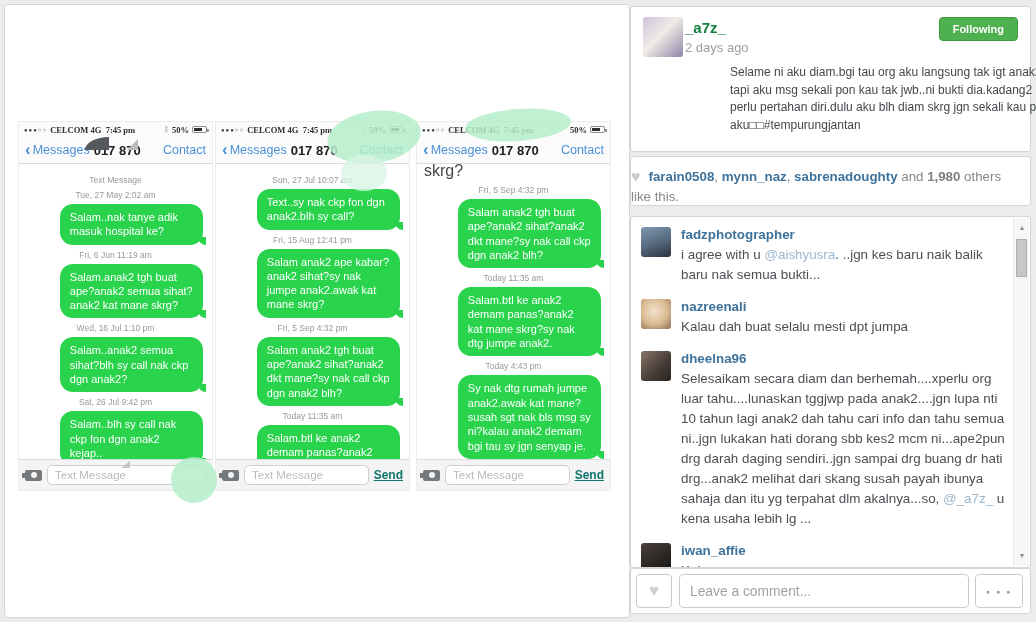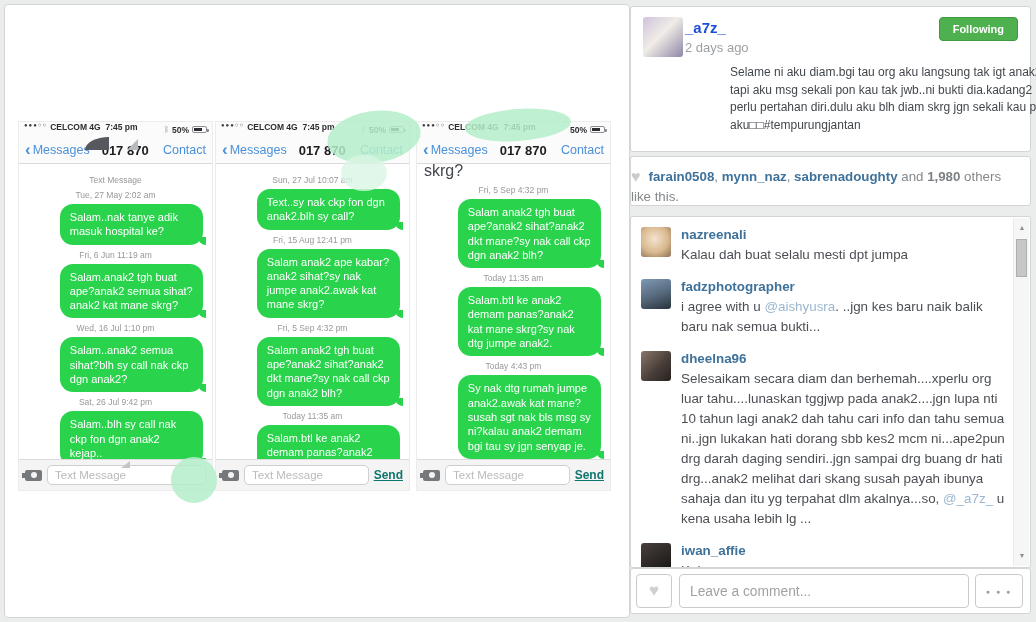--- a/index.html
+++ b/index.html
@@ -10,31 +10,31 @@
     position:relative;
     color:#44484d;
   }
   .card { background:#fff; border:1px solid #d4d5d5; border-radius:3px; position:absolute; }
 
   
   .photo-card { left:4px; top:4px; width:626px; height:614px; border-radius:4px; overflow:hidden; }
   .phones { position:absolute; left:14px; top:117px; height:368px; display:flex; }
   .phone { width:193px; height:368px; background:#fff; display:flex; flex-direction:column; position:relative; overflow:hidden; margin-right:4px; box-shadow:0 0 0 1px #ececec; }
   .phone.p3 { margin-left:4px; margin-right:0; }
-  .p-status { height:15px; background:#fbfbfb; font-size:8.5px; font-weight:bold; color:#2b2d30; display:flex; padding:0 5px; flex:none; }
+  .p-status { height:15px; background:#fbfbfb; font-size:8.5px; font-weight:bold; color:#2b2d30; display:flex; align-items:center; padding:0 5px; flex:none;font-family:Liberation Serif, serif; }
   .p-status .sig { font-size:6px; letter-spacing:1px; color:#3c3e41; margin-right:3px; }
   .p-status .right { margin-left:auto; display:flex; align-items:center; gap:3px; }
   .bt { font-weight:normal; color:#7c7e81; font-size:8px; }
   .batt { width:15px; height:7px; border:1px solid #8b8d90; border-radius:2px; position:relative; }
   .batt::before { content:""; position:absolute; left:1px; top:1px; bottom:1px; width:8px; background:#2b2d30; }
   .batt::after { content:""; position:absolute; right:-3px; top:1.5px; width:2px; height:3px; background:#8b8d90; border-radius:0 1px 1px 0; }
   .p-nav { height:27px; background:#fbfbfb; border-bottom:1px solid #d9dadb; display:flex; align-items:center; padding:0 6px; flex:none; }
   .p-back { color:#4a90d9; font-size:12.5px; display:flex; align-items:center; }
   .p-back .chev { font-size:17px; line-height:10px; margin-right:2px; font-weight:bold; }
-  .p-num { font-weight:bold; color:#1c1d1f; font-size:13px; margin-left:12px;text-align:center; }
+  .p-num { font-weight:bold; color:#1c1d1f; font-size:13px; margin-left:4px;text-align:center; }
   .p-contact { margin-left:auto; color:#4a90d9; font-size:12.5px; }
   .p-msgs { flex:1; padding:6px 7px 0 7px; overflow:hidden; }
   .it-ts { text-align:center; font-size:8.5px; color:#969899; margin:5px 0 3px; }
   .it-msg { background:#29d34c; color:#fff; font-size:11px; line-height:1.3;
             border-radius:13px; padding:6px 10px; max-width:80%; margin:4px 2px 4px auto;
             width:fit-content; position:relative; }
   .it-msg::after { content:""; position:absolute; right:-3px; bottom:0; width:8px; height:8px;
             background:#29d34c; border-radius:0 0 0 10px; }
   .it-msgcut { margin-top:-8px; }
   .p-compose { height:31px; background:#f4f4f4; border-top:1px solid #dcdcdc; display:flex; align-items:center; padding:0 6px; gap:5px; flex:none; }
@@ -47,21 +47,21 @@
   .blob { position:absolute; background:#b4edc9; opacity:.85; border-radius:50%; z-index:5; }
   .blob.light { background:#d9f5e3; opacity:.8; }
   .pie { position:absolute; left:80px; top:132px; width:24px; height:13px; background:#55595e; border-radius:100% 0 0 0; z-index:4; }
   .tri { position:absolute; left:122px; top:134px; width:0; height:0; border-left:11px solid transparent; border-bottom:11px solid #b9bcbf; z-index:4; }
   .swoosh { position:absolute; left:116px; top:456px; width:0; height:0; border-left:9px solid transparent; border-bottom:7px solid #c3c5c7; z-index:4; }
 
   
   .header-card { left:630px; top:6px; width:401px; height:146px; }
   .avatar { position:absolute; left:12px; top:10px; width:40px; height:40px; border-radius:3px;
             background:linear-gradient(135deg,#cfc3dd 0%,#f0ece6 45%,#8f86a8 100%); }
-  .username { position:absolute; left:54px; top:12px; font-size:15px; font-weight:bold; color:#1d4ed8; text-decoration:none; }
+  .username { position:absolute; left:54px; top:12px; font-size:15px; font-weight:bold; color:#15803d; text-decoration:none; }
   .post-time { position:absolute; left:54px; top:33px; font-size:13px; color:#9da0a3; }
   .follow-btn { position:absolute; right:12px; top:10px; background:#4fb04f; border:1px solid #3e9a3e; border-radius:4px;
                 color:#fff; font-weight:bold; font-size:11px; padding:5px 13px; cursor:pointer; font-family:inherit; }
   .caption { position:absolute; left:54px; top:57px; width:334px; font-size:12px; line-height:1.46; color:#42474c;margin-left:45px; }
 
   .likes-card { left:630px; top:156px; width:401px; height:50px; padding:9px 12px 0 0; font-size:13.3px; color:#84878a; line-height:1.4; }
   .likes-heart { color:#c9cbce; font-size:16px; margin-right:8px; vertical-align:-1px; }
   .like-user { color:#3f729b; font-weight:bold; text-decoration:none; }
   .like-count { font-weight:bold; color:#7e8184; }
 
@@ -226,32 +226,32 @@
 </div>
 
 <div class="card likes-card">
   <span class="likes-heart">♥</span><span class="like-user">farain0508</span><span>, </span><span class="like-user">mynn_naz</span><span>, </span><span class="like-user">sabrenadoughty</span><span> and </span><span class="like-count">1,980</span><span> others like this.</span>
 </div>
 
 <div class="card comments-card">
   <div class="comments-inner">
 
     <div class="comment">
+      <div class="c-avatar av2"></div>
+      <div>
+        <a class="c-user" href="#">fadzphotographer</a>
+        <div class="c-text"><span>i agree with u </span><span class="mention">@aishyusra</span><span>. ..jgn kes baru naik balik baru nak semua bukti...</span></div>
+      </div>
+    </div>
+
+    <div class="comment">
       <div class="c-avatar av1"></div>
       <div>
         <a class="c-user" href="#">nazreenali</a>
         <div class="c-text"><span>Kalau dah buat selalu mesti dpt jumpa</span></div>
-      </div>
-    </div>
-
-    <div class="comment">
-      <div class="c-avatar av2"></div>
-      <div>
-        <a class="c-user" href="#">fadzphotographer</a>
-        <div class="c-text"><span>i agree with u </span><span class="mention">@aishyusra</span><span>. ..jgn kes baru naik balik baru nak semua bukti...</span></div>
       </div>
     </div>
 
     <div class="comment">
       <div class="c-avatar av3"></div>
       <div>
         <a class="c-user" href="#">dheelna96</a>
         <div class="c-text"><span>Selesaikam secara diam dan berhemah....xperlu org luar tahu....lunaskan tggjwp pada anak2....jgn lupa nti 10 tahun lagi anak2 dah tahu cari info dan tahu semua ni..jgn lukakan hati dorang sbb kes2 mcm ni...ape2pun drg darah daging sendiri..jgn sampai drg buang dr hati drg...anak2 melihat dari skang susah payah ibunya sahaja dan itu yg terpahat dlm akalnya...so, </span><span class="mention">@_a7z_</span><span> u kena usaha lebih lg ...</span></div>
       </div>
     </div>

